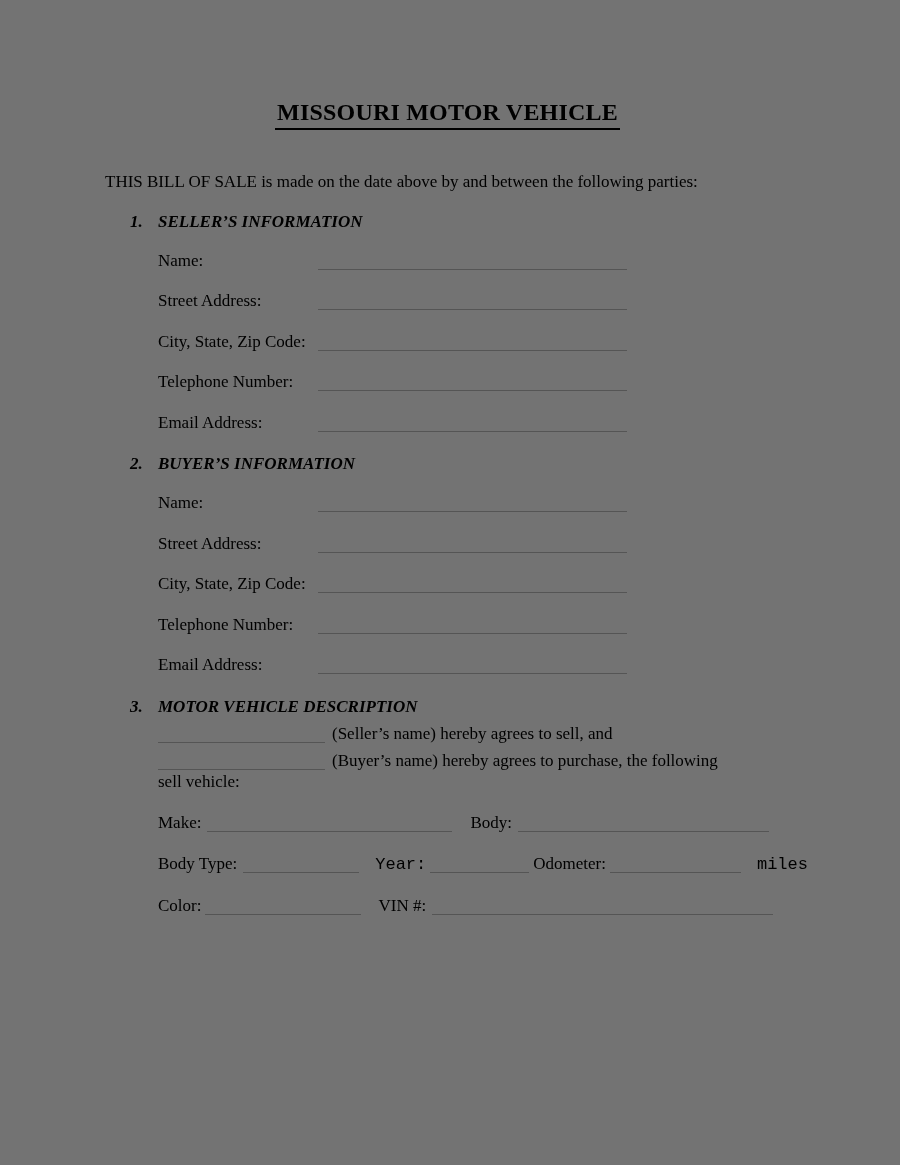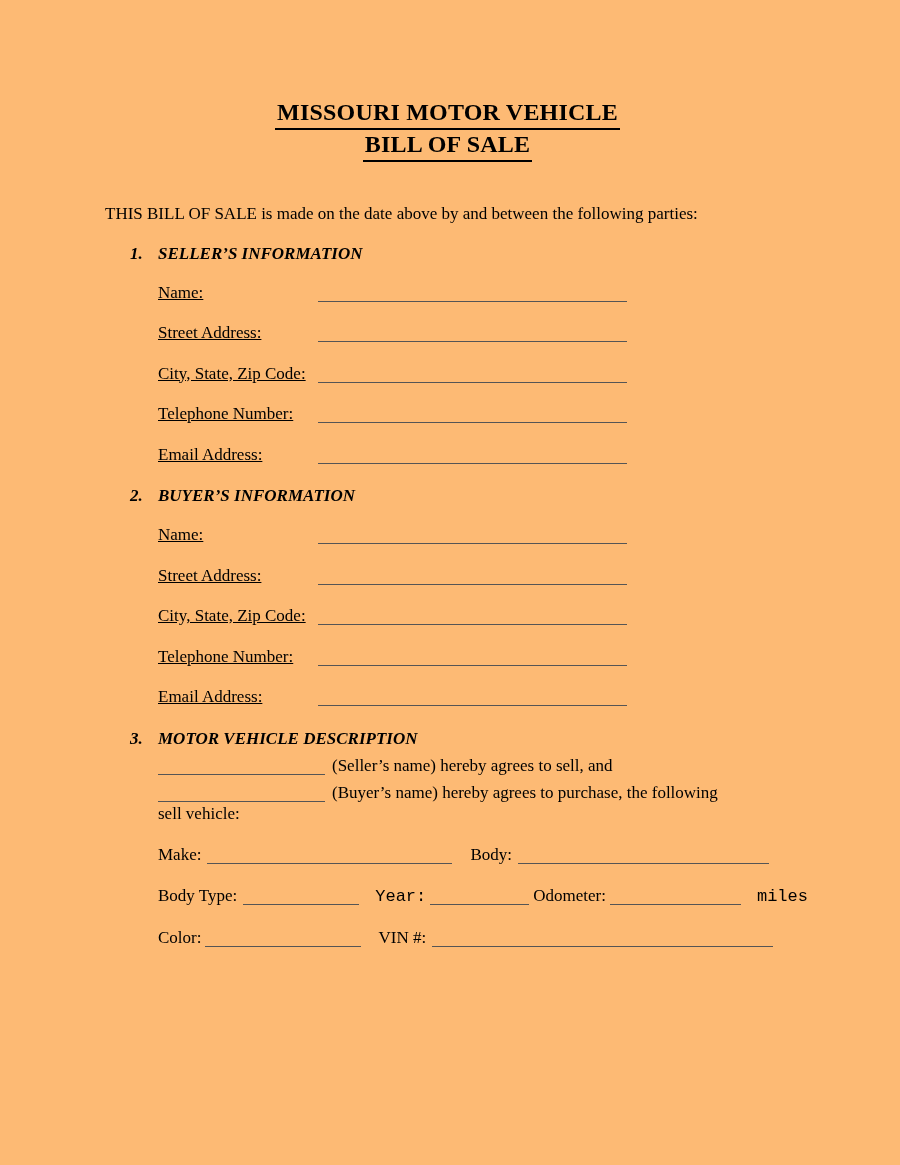--- a/index.html
+++ b/index.html
@@ -1,21 +1,21 @@
 <!DOCTYPE html>
 <html><head>
 <meta charset="utf-8">
 <style>
   * { margin: 0; padding: 0; box-sizing: border-box; }
   html, body { background: #ffffff; }
   .page {
     position: relative;
     width: 900px;
     height: 1165px;
-    background: #fdba74;
+    background: #737373;
     color: #000000;
     font-family: "Liberation Serif", "DejaVu Serif", serif;
     font-size: 17px;
     padding: 98px 110px 0 105px;
     overflow: hidden;
   }
   
   .title-block { text-align: center; margin-bottom: 42px; }
   .title-line-wrap { line-height: 1.2; }
   .title-text {
@@ -37,21 +37,21 @@
   .date-row { margin-bottom: 22px; line-height: 20px; }
   .date-label { font-weight: bold; }
   .date-line { width: 176px; margin-left: 7px; }
   
   .intro { line-height: 20px; margin-bottom: 20px; }
   
   .section-heading { margin-top: 20px; font-weight: bold; line-height: 20px; font-style: italic; }
   .section-number { display: inline-block; margin-left: 25px; width: 28px; }
   .section-fields { margin-top: 20px; margin-left: 53px; }
   .field-row { white-space: nowrap; height: 18px; margin-bottom: 22.5px; line-height: 18px; }
-  .field-label { display: inline-block; width: 160px; text-decoration: underline; }
+  .field-label { display: inline-block; width: 160px; }
   .line-309 { width: 309px; }
   
   .s3-body { margin-left: 53px; }
   .clause-row { margin-top: 6px; line-height: 21px; white-space: nowrap; }
   .clause-line { width: 167px; margin-right: 7px; }
   .clause-cont { line-height: 21px; }
   .vehicle-row { margin-top: 21px; line-height: 20px; white-space: nowrap; }
   .ml4 { margin-left: 4px; } .ml6 { margin-left: 6px; }
   .ml16 { margin-left: 16px; font-family: Liberation Mono, monospace; } .ml17 { margin-left: 17px; } .ml18 { margin-left: 18px; }
   .line-make { width: 245px; }
@@ -63,23 +63,20 @@
   .line-vin { width: 341px; }
 </style>
 </head>
 <body>
 
 <div class="page">
 
   <div class="title-block">
     <div class="title-line-wrap">
       <span class="title-text">MISSOURI MOTOR VEHICLE</span>
-    </div>
-    <div class="title-line-wrap">
-      <span class="title-text">BILL OF SALE</span>
     </div>
   </div>
 
 
   <div class="intro">THIS BILL OF SALE is made on the date above by and between the following parties:</div>
 
   <div class="section-heading">
     <span class="section-number">1.</span><span>SELLER’S INFORMATION</span>
   </div>
   <div class="section-fields">

